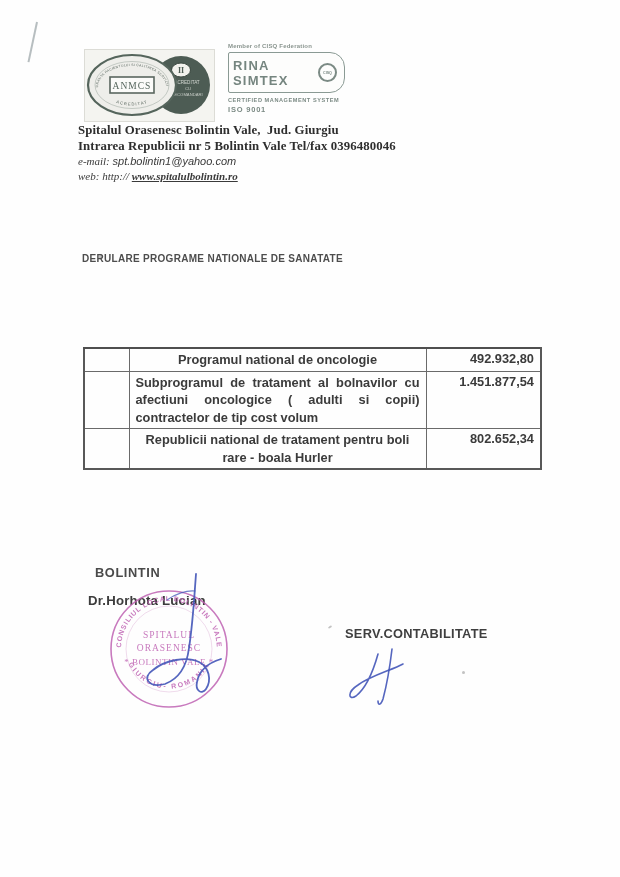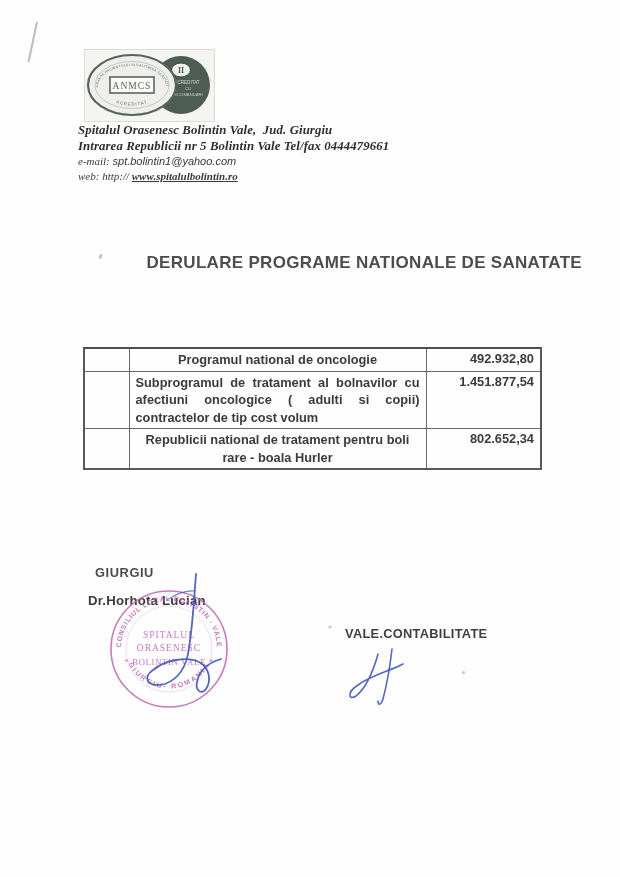--- a/index.html
+++ b/index.html
@@ -33,28 +33,28 @@
   .rina-brand{font-size:13px;font-weight:bold;letter-spacing:1.2px;color:#75857f;}
   .rina-emblem{
     width:15px;height:15px;border:2px solid #7b8a84;border-radius:50%;
     font-size:3.6px;font-weight:bold;display:flex;align-items:center;justify-content:center;
     color:#7b8a84;flex:0 0 auto;
   }
   .rina-certified{font-size:5.6px;font-weight:bold;letter-spacing:.55px;margin-top:4px;color:#7b8a84;}
   .rina-iso{font-size:7.5px;font-weight:bold;letter-spacing:.8px;margin-top:2px;color:#7b8a84;}
   
   .hospital{position:absolute;left:78px;top:122px;color:#2e2e2e;font-family:"Liberation Serif",serif;}
-  .hosp-line{font-size:12.8px;font-weight:bold;line-height:16px;letter-spacing:.1px;font-style:italic;}
+  .hosp-line{font-size:12.8px;font-weight:bold;line-height:16px;letter-spacing:.1px;}
   .hosp-italic{font-size:11px;font-style:italic;line-height:14.5px;color:#3a3a3a;}
   .hosp-italic .sans{font-family:"Liberation Sans",sans-serif;}
   .hosp-url{text-decoration:underline;font-weight:bold;}
   
   .title1{
-    position:absolute;left:82px;top:253px;width:500px;text-align:right;
-    font-size:17px;font-weight:bold;color:#4d4d4d;letter-spacing:.3px;
+    position:absolute;left:82px;top:253px;width:500px;text-align:left;
+    font-size:10px;font-weight:bold;color:#4d4d4d;letter-spacing:.3px;
   }
   .title2{
     position:absolute;left:82px;top:284px;width:500px;text-align:center;
     font-size:12.3px;font-weight:bold;color:#4a4a4a;line-height:19px;letter-spacing:.2px;
   }
   
   .prog-table{
     position:absolute;left:83px;top:347px;width:457px;
     border-collapse:collapse;table-layout:fixed;
     font-family:"Liberation Sans",sans-serif;
@@ -115,24 +115,33 @@
         <textPath href="#anmcs-arc-top" startOffset="50%" text-anchor="middle">SIGURANTA PACIENTULUI SI CALITATEA SERVICIILOR</textPath>
       </text>
       <text font-family="Liberation Sans,sans-serif" font-size="4.2" fill="#5a675f" letter-spacing="1">
         <textPath href="#anmcs-arc-bot" startOffset="50%" text-anchor="middle">ACREDITAT</textPath>
       </text>
       <rect x="26" y="28" width="44" height="16" fill="#fbfbf9" stroke="#5a675f" stroke-width="1.6"></rect>
       <text x="48" y="40" text-anchor="middle" font-family="Liberation Serif,serif" font-size="9.5" letter-spacing="1" fill="#55655c">ANMCS</text>
     </svg>
   </div>
 
+  <div class="rina-block">
+    <div class="rina-member">Member of CISQ Federation</div>
+    <div class="rina-box">
+      <span class="rina-brand">RINA SIMTEX</span>
+      <span class="rina-emblem">CISQ</span>
+    </div>
+    <div class="rina-certified">CERTIFIED MANAGEMENT SYSTEM</div>
+    <div class="rina-iso">ISO 9001</div>
+  </div>
 
   <div class="hospital">
     <div class="hosp-line">Spitalul Orasenesc Bolintin Vale,&nbsp; Jud. Giurgiu</div>
-    <div class="hosp-line">Intrarea Republicii nr 5 Bolintin Vale Tel/fax 0444479661</div>
+    <div class="hosp-line">Intrarea Republicii nr 5 Bolintin Vale Tel/fax 0396480046</div>
     <div class="hosp-italic">
       <span>e-mail:</span>
       <span class="sans">spt.bolintin1@yahoo.com</span>
     </div>
     <div class="hosp-italic">
       <span>web: http://</span>
       <span class="hosp-url">www.spitalulbolintin.ro</span>
     </div>
   </div>
 
@@ -156,23 +165,23 @@
       <td class="td-amt">1.451.877,54</td>
     </tr>
     <tr class="row-3">
       <td></td>
       <td class="td-name">Republicii national de tratament pentru boli rare - boala Hurler</td>
       <td class="td-amt">802.652,34</td>
     </tr>
   </tbody>
     </table>
 
-  <div class="manager-label">GIURGIU</div>
+  <div class="manager-label">BOLINTIN</div>
   <div class="manager-name">Dr.Horhota Lucian</div>
-  <div class="accounting-label">VALE.CONTABILITATE</div>
+  <div class="accounting-label">SERV.CONTABILITATE</div>
 
   <svg class="stamp-svg" width="122" height="122" viewBox="0 0 122 122">
     <circle cx="61" cy="61" r="58" fill="none" stroke="#bf63b3" stroke-width="1.6"></circle>
     <circle cx="61" cy="61" r="43" fill="none" stroke="#c77dba" stroke-width="0.6" opacity="0.55"></circle>
     <defs>
       <path id="stamp-arc-top" d="M 13,61 A 48,48 0 1 1 109,61"></path>
       <path id="stamp-arc-bot" d="M 17,68 A 46,46 0 0 0 105,68"></path>
     </defs>
     <text font-family="Liberation Sans,sans-serif" font-size="7" font-weight="bold" fill="#bf63b3" letter-spacing="0.8">
       <textPath href="#stamp-arc-top" startOffset="50%" text-anchor="middle">CONSILIUL LOCAL BOLINTIN - VALE</textPath>

